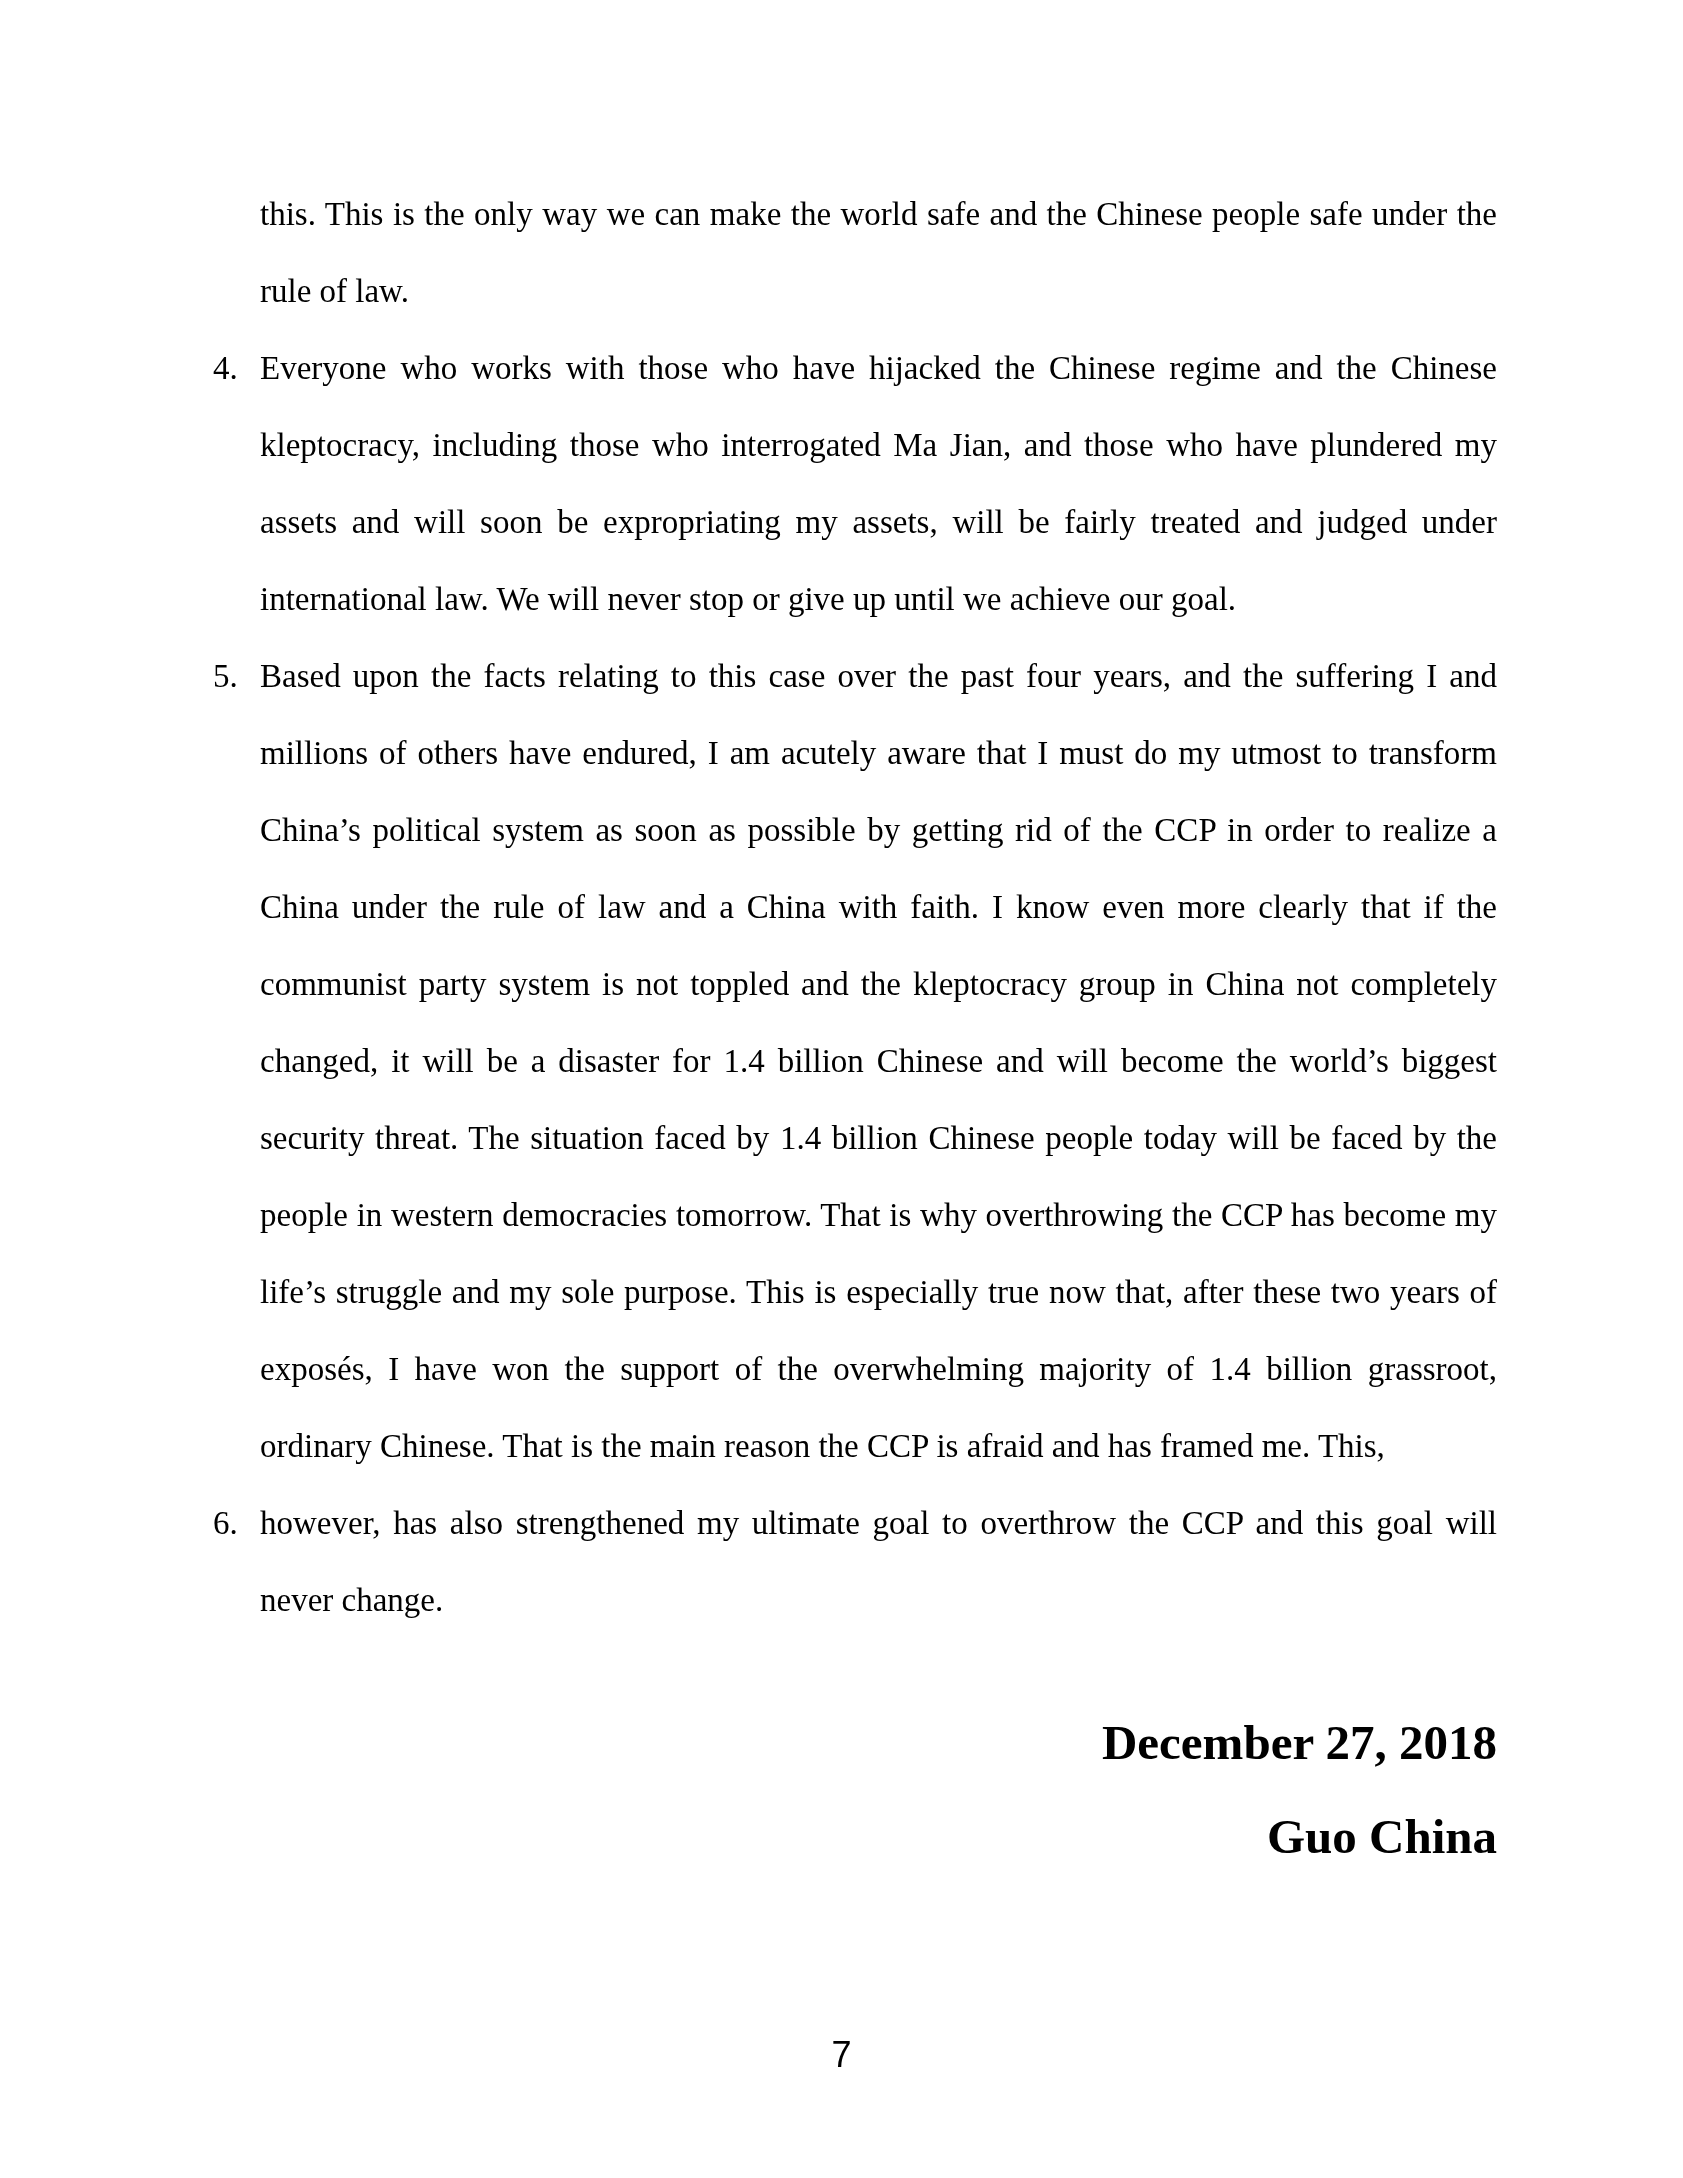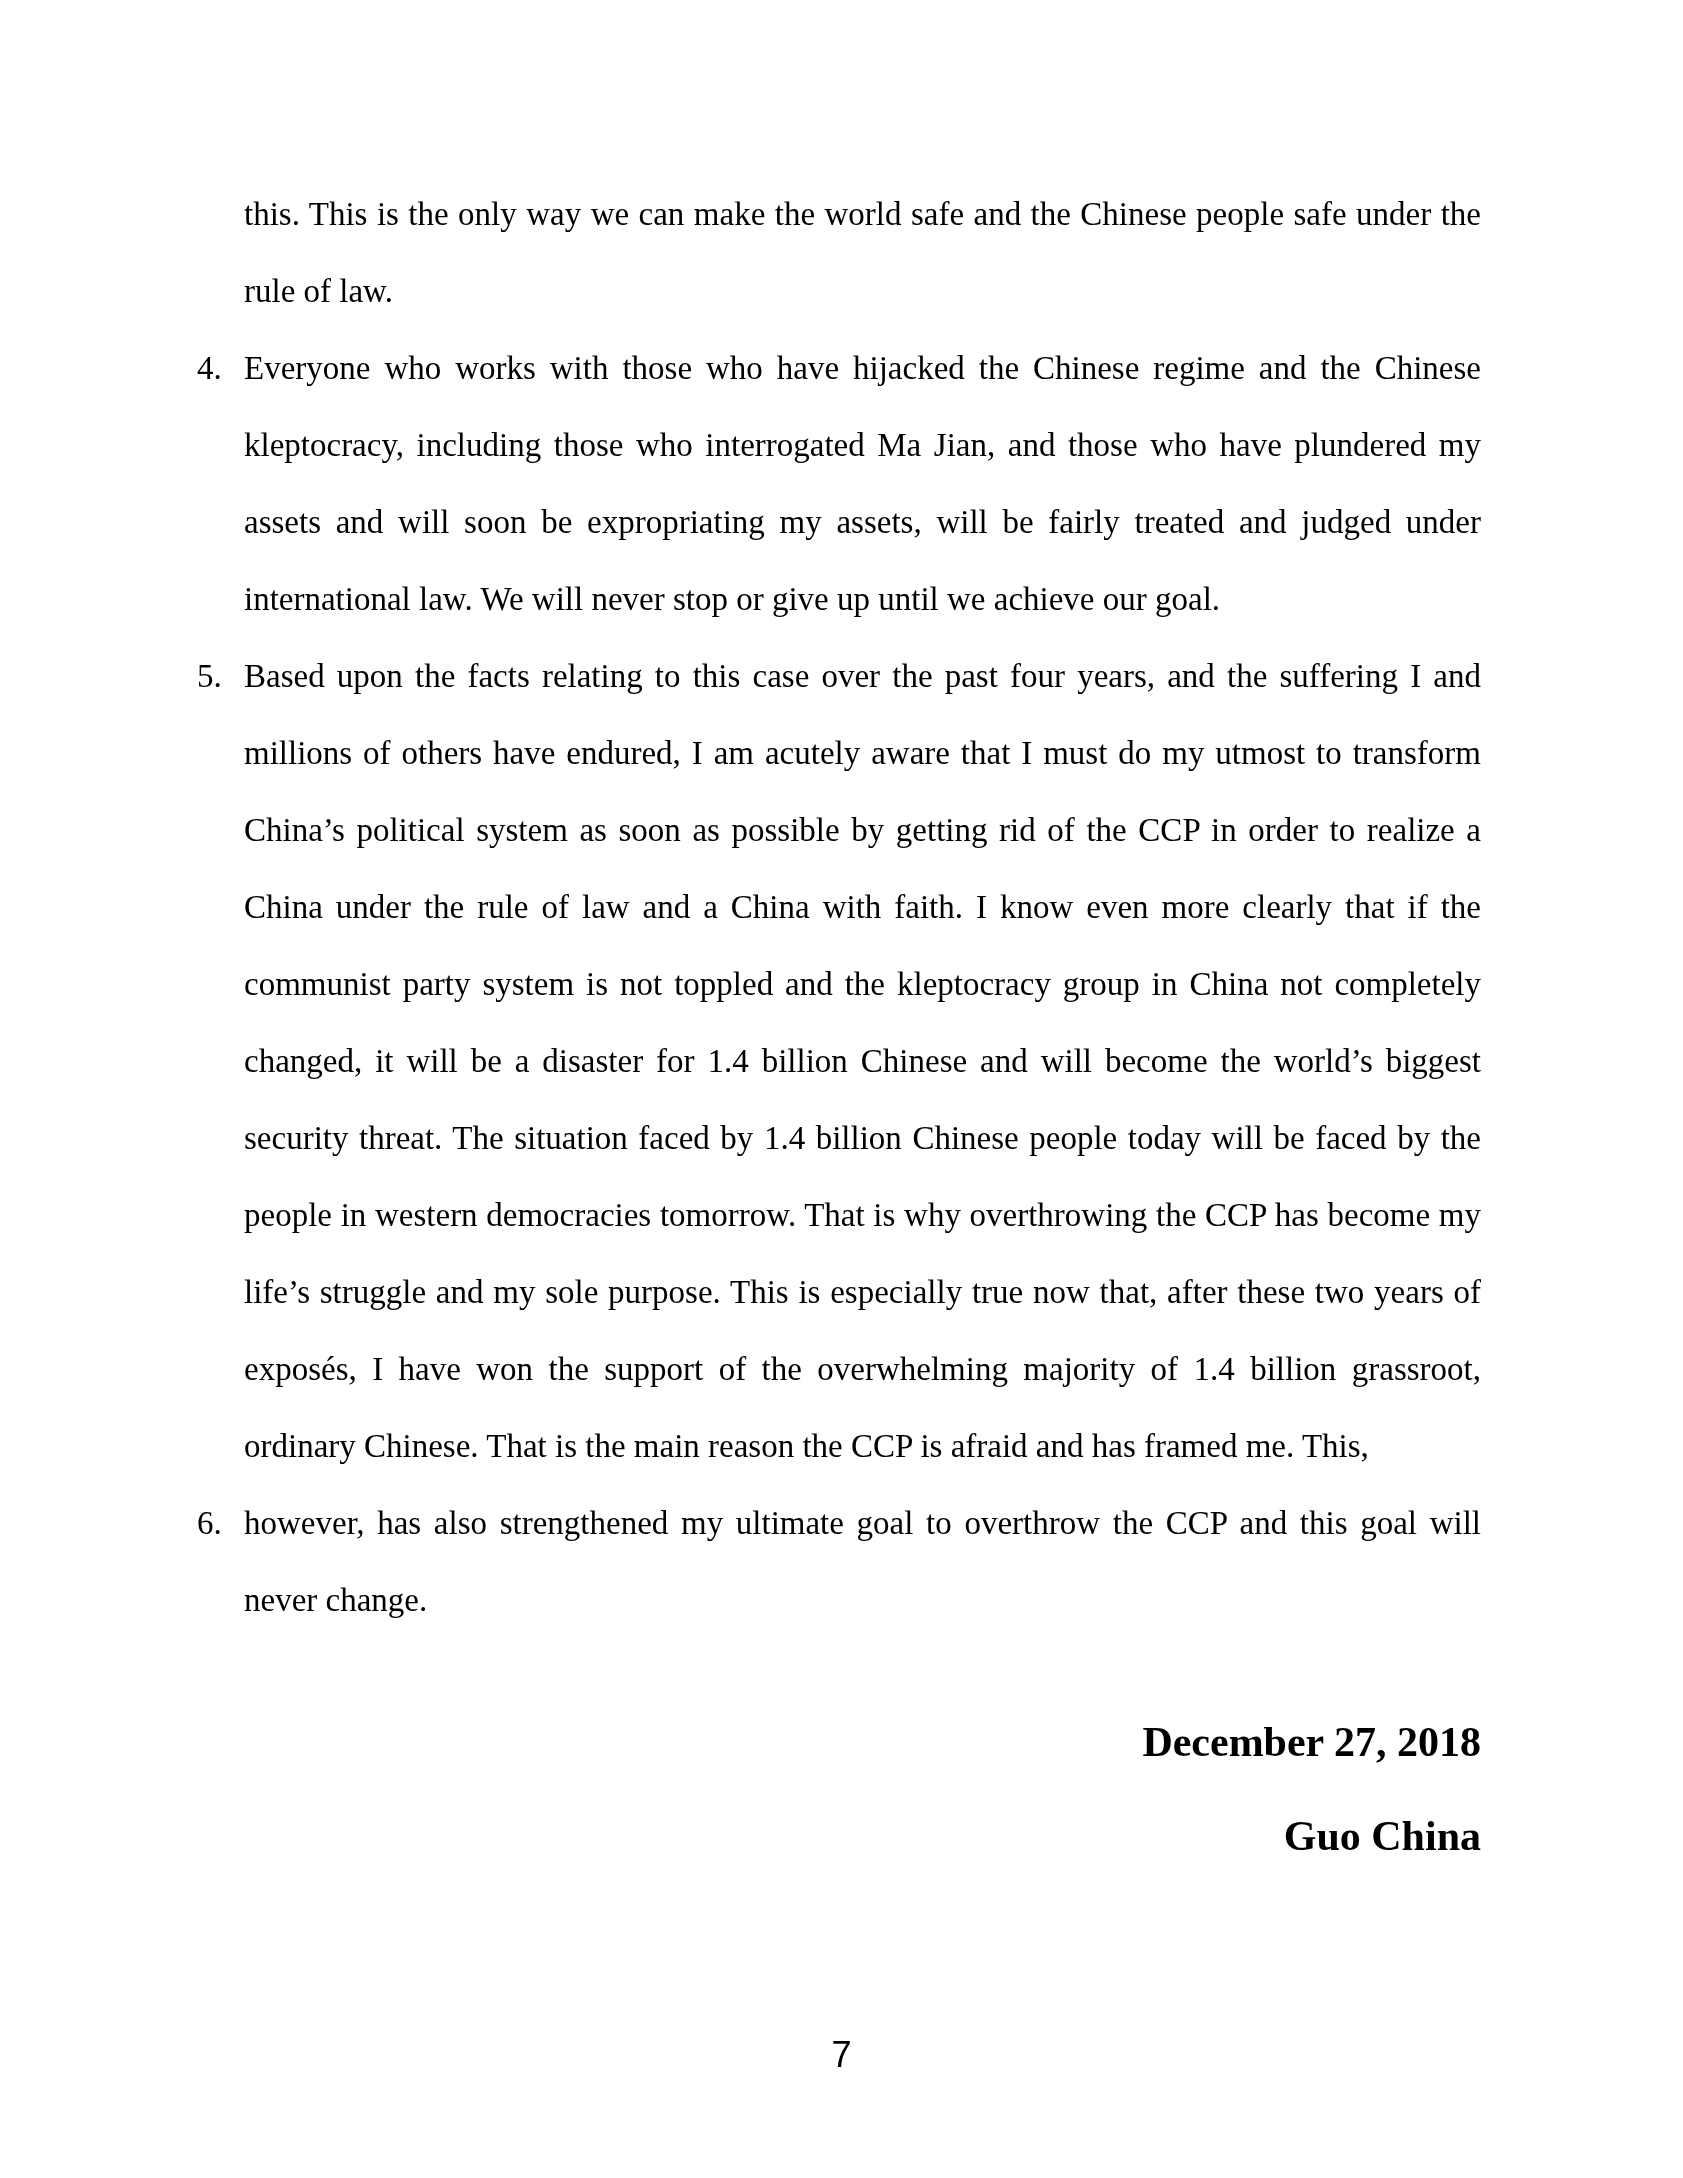--- a/index.html
+++ b/index.html
@@ -18,21 +18,21 @@
   .page {
     position: absolute;
     left: 0;
     top: 0;
     width: 1683px;
     height: 2178px;
     background: #ffffff;
   }
   .content {
     position: absolute;
-    left: 194px;
+    left: 210px;
     top: 176px;
     width: 1287px;
     font-size: 33px;
     line-height: 77px;
     text-align: justify;
   }
   .para {
     padding-left: 50px;
     margin: 0;
   }
@@ -44,21 +44,21 @@
   .item .num {
     position: absolute;
     left: 3px;
     top: 0;
     width: 47px;
     text-align: left;
   }
   .closing {
     text-align: right;
     font-weight: bold;
-    font-size: 42px;
+    font-size: 49px;
     line-height: 77px;
   }
   .closing.date-line {
     margin-top: 65px;
   }
   .closing.signature-line {
     margin-top: 17px;
   }
   .page-footer {
     position: absolute;

